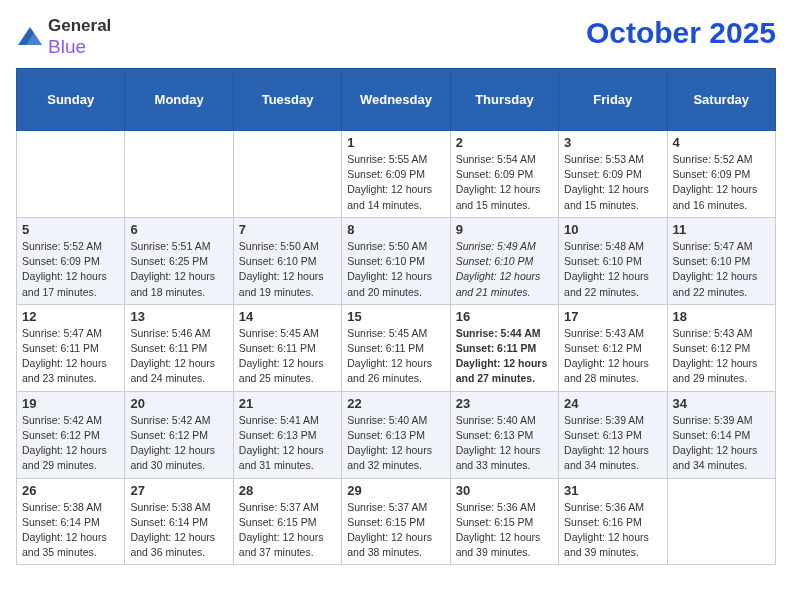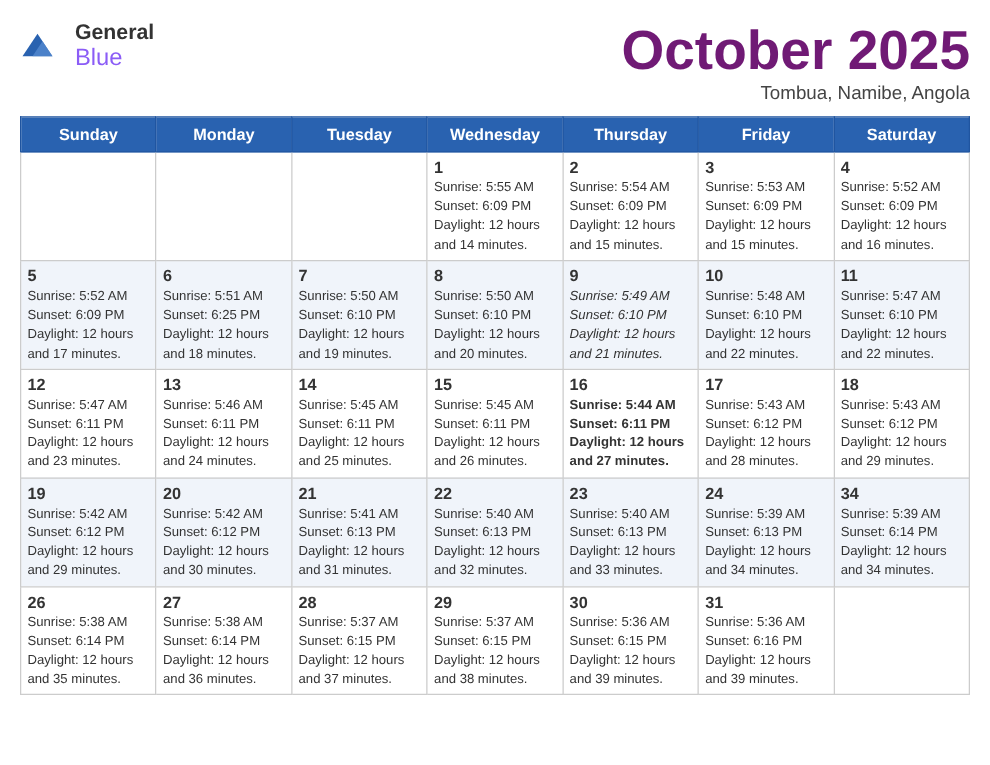--- a/index.html
+++ b/index.html
@@ -12,48 +12,48 @@
     }
     .header-area {
       display: flex;
       justify-content: space-between;
       align-items: flex-start;
       margin-bottom: 10px;
     }
     .logo {
       display: flex;
       align-items: center;
-      gap: 16px;
+      gap: 4px;
     }
     .logo-icon {
       width: 28px;
       height: 24px;
     }
     .title-area {
       text-align: right;
     }
     .month-title {
-      font-size: 44px;
+      font-size: 30px;
       font-weight: bold;
-      color: #701a75;
+      color: #1d4ed8;
     }
     .subtitle {
       font-size: 15px;
       color: #444;
     }
     .calendar {
       width: 100%;
       border-collapse: collapse;
       border: 1px solid #ccc;
     }
     .calendar th {
       background-color: #2962b0;
       color: #fff;
       text-align: center;
-      padding: 6px 4px;
+      padding: 23px 4px;
       font-size: 13px;
       border: 1px solid #2055a0;
     }
     .calendar td {
       vertical-align: top;
       border: 1px solid #ccc;
       padding: 4px 5px;
       width: calc(100% / 7);
       min-height: 80px;
       font-size: 11px;
@@ -87,21 +87,20 @@
       <polygon points="14,2 26,20 2,20" fill="#2962b0"></polygon>
       <polygon points="18,8 26,20 10,20" fill="#5a8fd4" opacity="0.7"></polygon>
     </svg>
     <div>
       <span style="font-size:17px;font-weight:bold;color:#333;">General</span><br>
       <span style="font-size:19px;font-weight:normal;color:#8b5cf6;">Blue</span>
     </div>
   </div>
   <div class="title-area">
     <div class="month-title">October 2025</div>
-    <div class="subtitle">Tombua, Namibe, Angola</div>
   </div>
 </div>
 
 <table class="calendar">
   <thead>
     <tr>
     <th>Sunday</th>
         <th>Monday</th>
         <th>Tuesday</th>
         <th>Wednesday</th>

